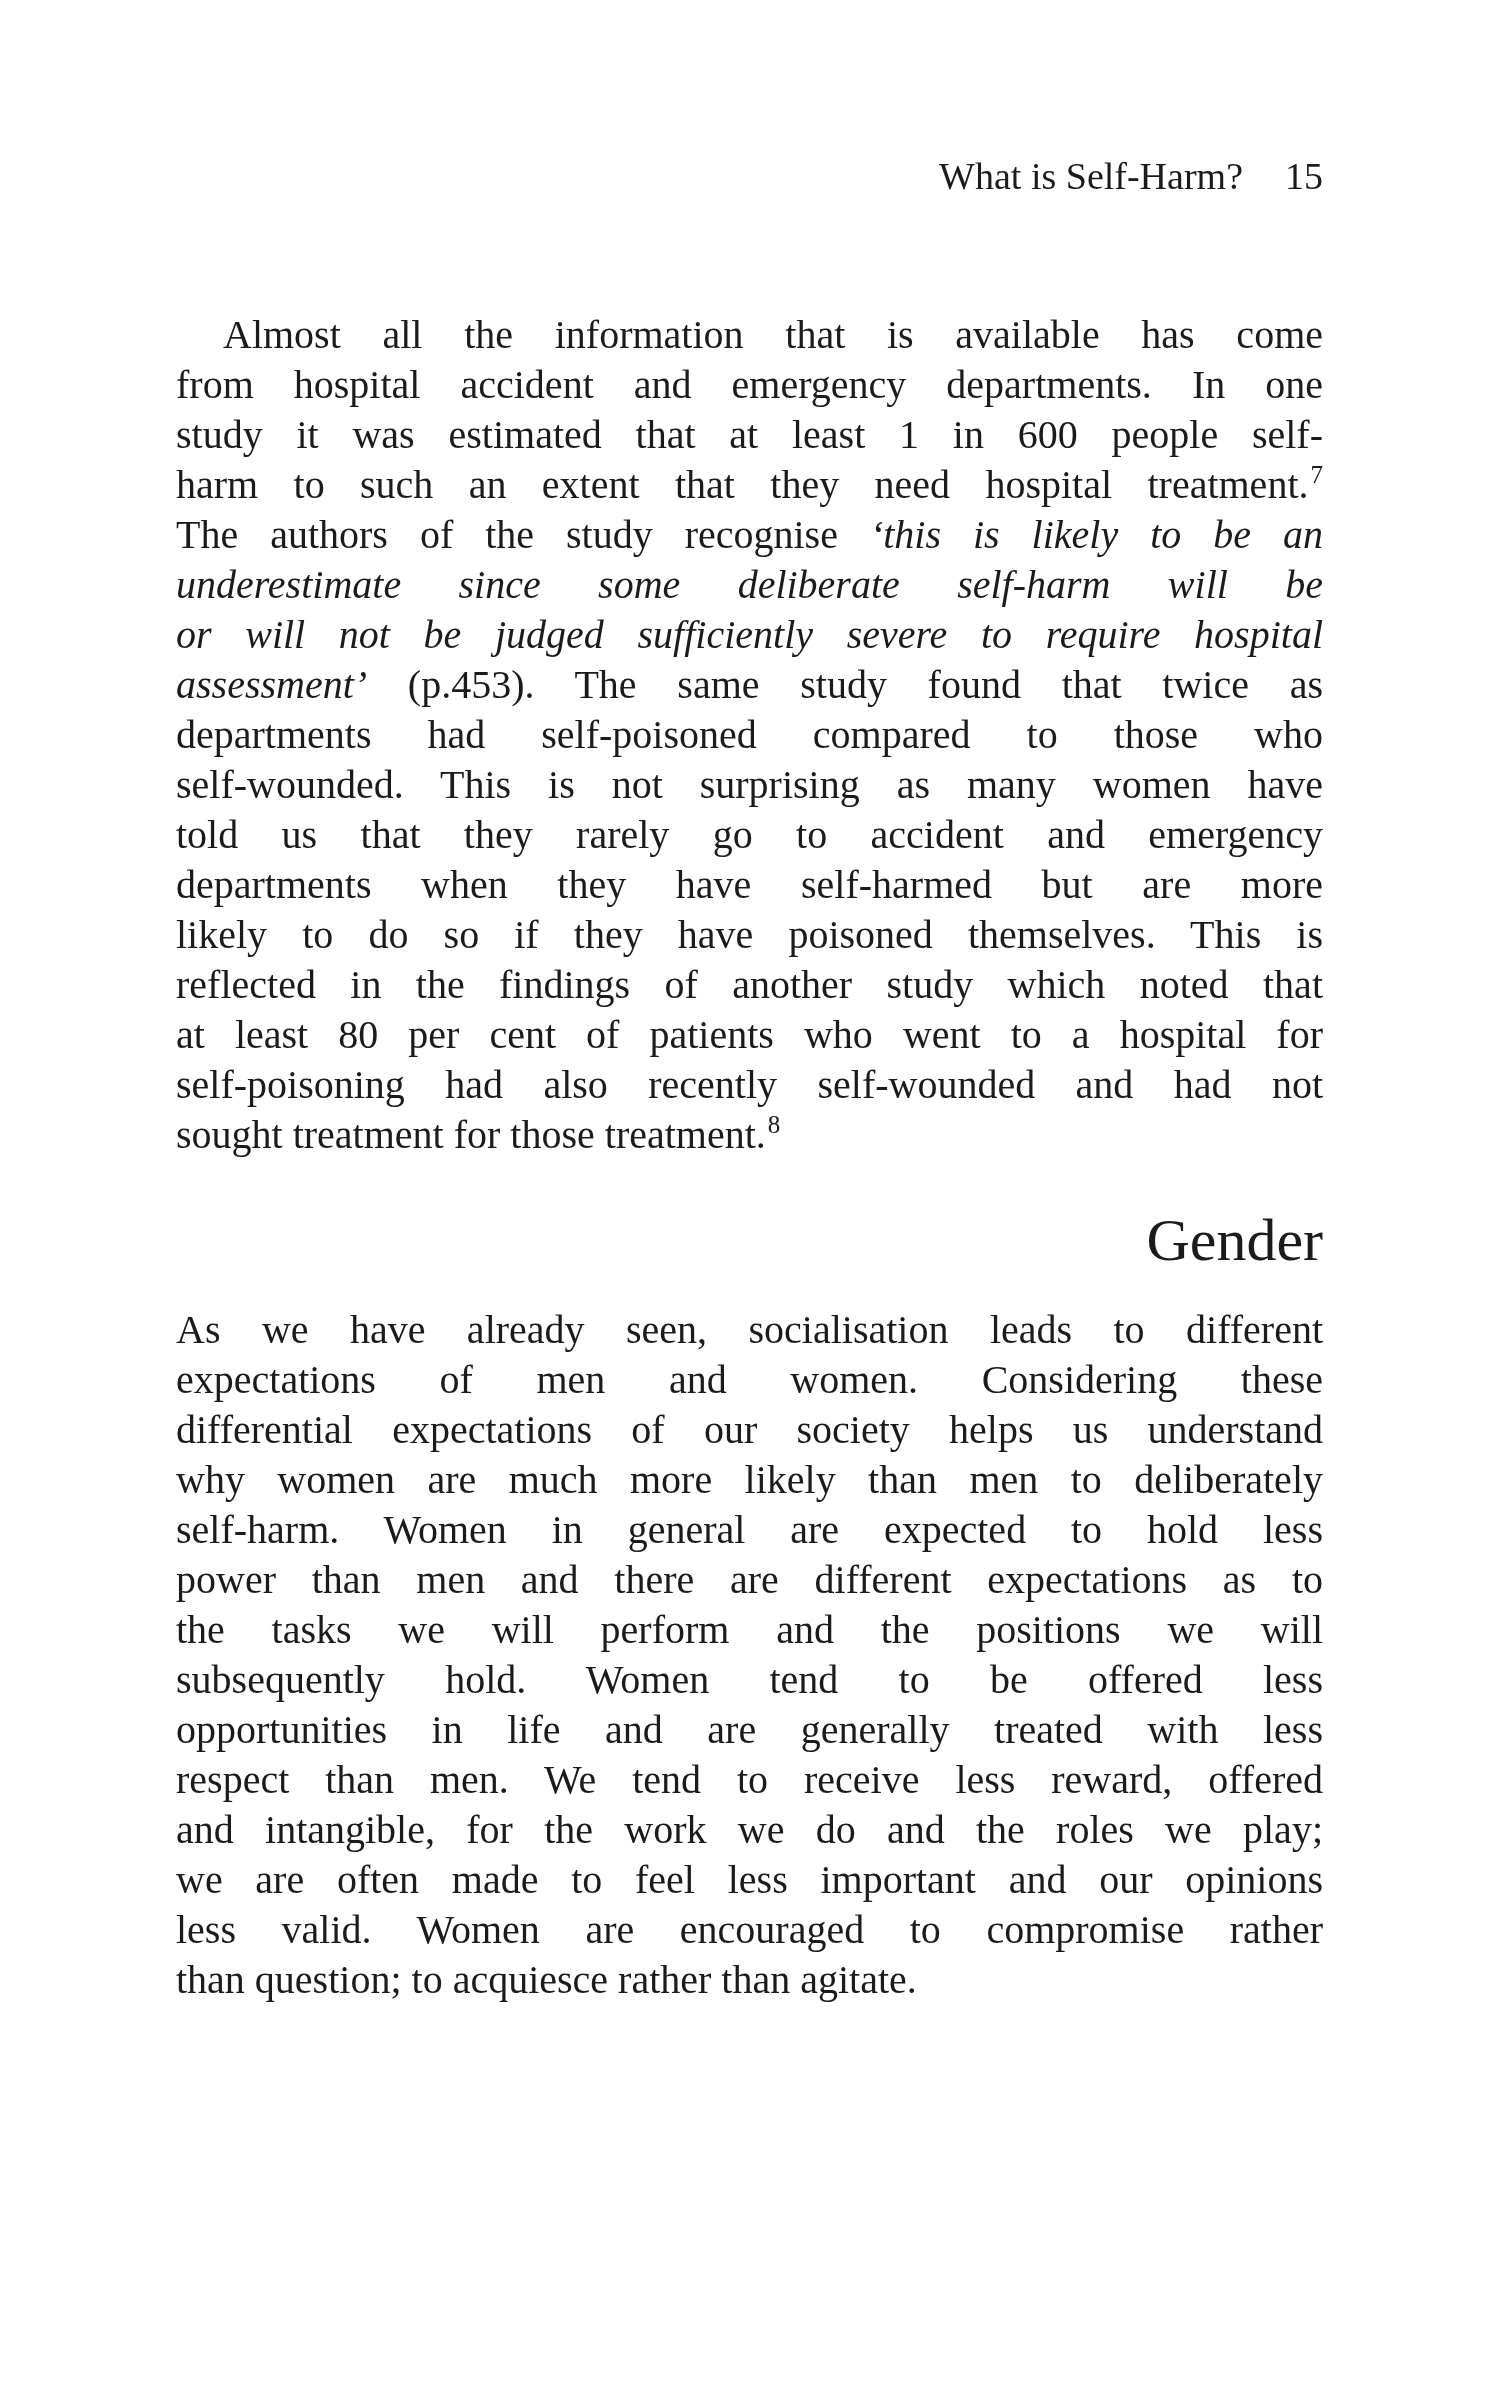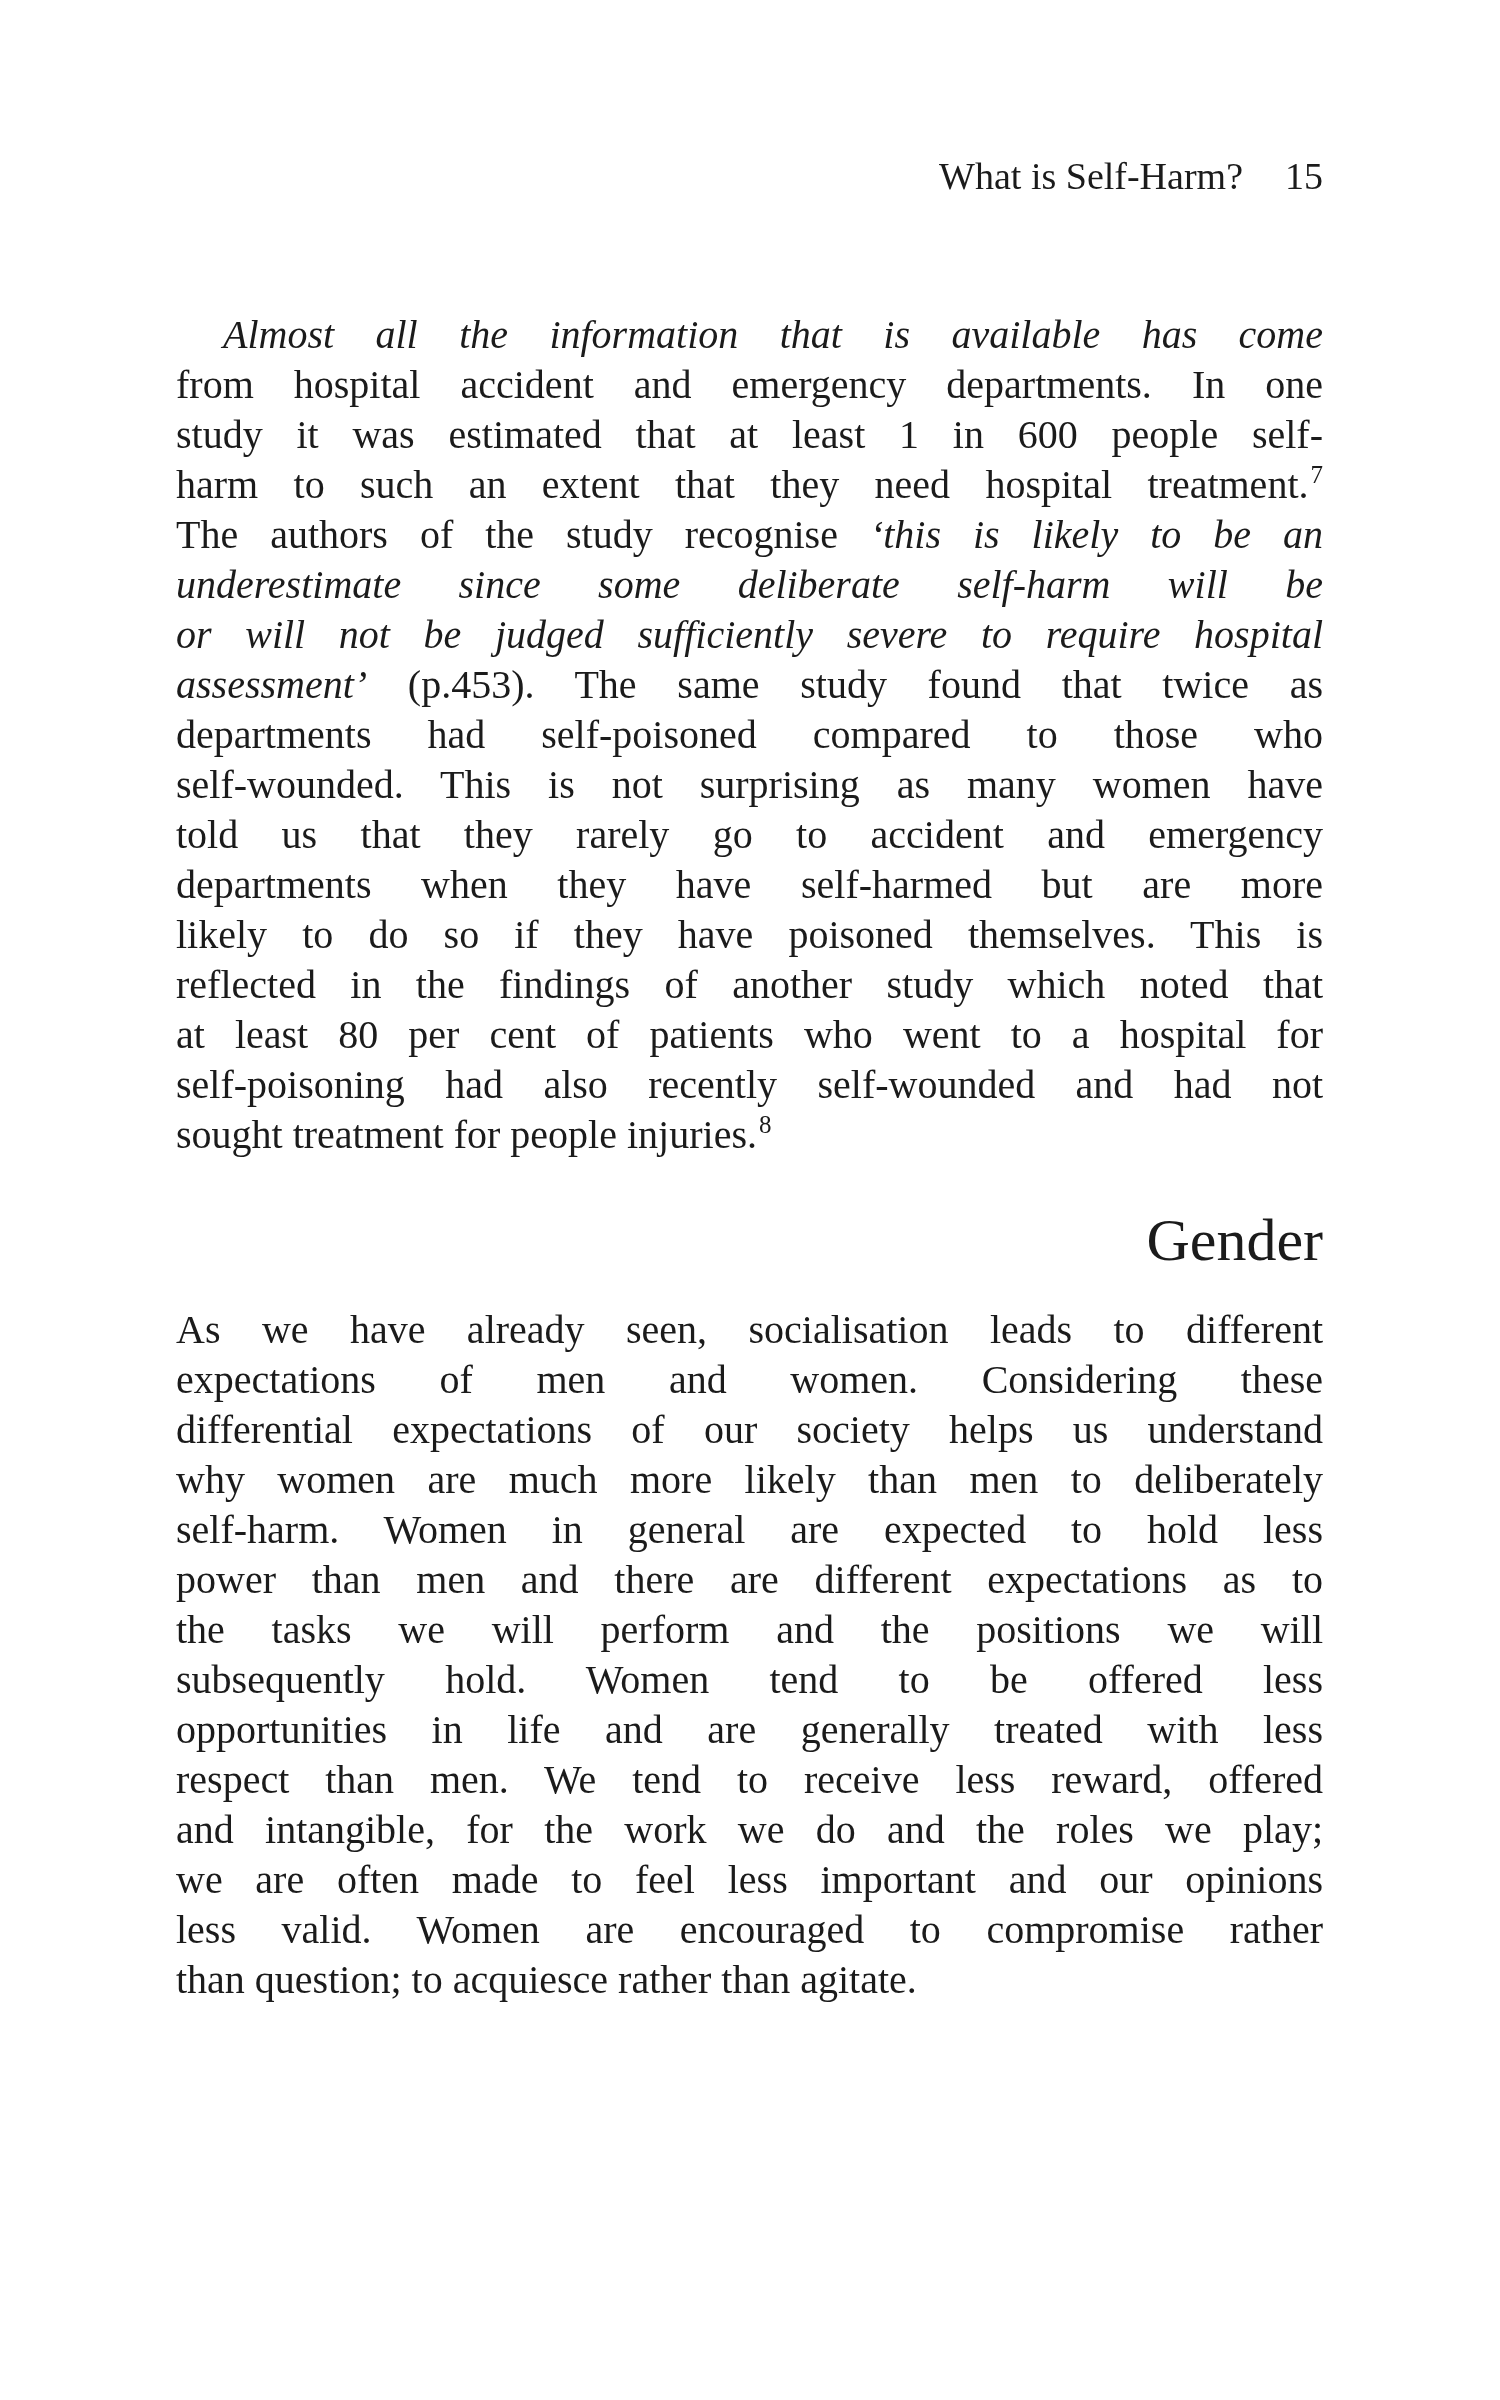--- a/index.html
+++ b/index.html
@@ -41,21 +41,20 @@
     height: 50px;
     text-align: justify;
     text-align-last: justify;
     white-space: normal;
   }
   .para .line.last {
     text-align-last: left;
   }
   .para .line.indent {
     text-indent: 47px;
-    font-style: italic;
   }
   .italic {
     font-style: italic;
   }
   .sup {
     font-size: 25px;
     position: relative;
     top: -15px;
     margin-left: 2px;
   }
@@ -88,21 +87,21 @@
         <div class="line"><span class="italic">or will not be judged sufficiently severe to require hospital</span></div>
         <div class="line"><span class="italic">assessment’</span><span> (p.453). The same study found that twice as</span></div>
         <div class="line"><span>departments had self-poisoned compared to those who</span></div>
         <div class="line"><span>self-wounded. This is not surprising as many women have</span></div>
         <div class="line"><span>told us that they rarely go to accident and emergency</span></div>
         <div class="line"><span>departments when they have self-harmed but are more</span></div>
         <div class="line"><span>likely to do so if they have poisoned themselves. This is</span></div>
         <div class="line"><span>reflected in the findings of another study which noted that</span></div>
         <div class="line"><span>at least 80 per cent of patients who went to a hospital for</span></div>
         <div class="line"><span>self-poisoning had also recently self-wounded and had not</span></div>
-        <div class="line last"><span>sought treatment for people injuries.</span><span class="sup">8</span></div>
+        <div class="line last"><span>sought treatment for those treatment.</span><span class="sup">8</span></div>
       </div>
 
     <h2 class="section-heading">Gender</h2>
 
     <div class="para">
         <div class="line"><span>As we have already seen, socialisation leads to different</span></div>
         <div class="line"><span>expectations of men and women. Considering these</span></div>
         <div class="line"><span>differential expectations of our society helps us understand</span></div>
         <div class="line"><span>why women are much more likely than men to deliberately</span></div>
         <div class="line"><span>self-harm. Women in general are expected to hold less</span></div>

